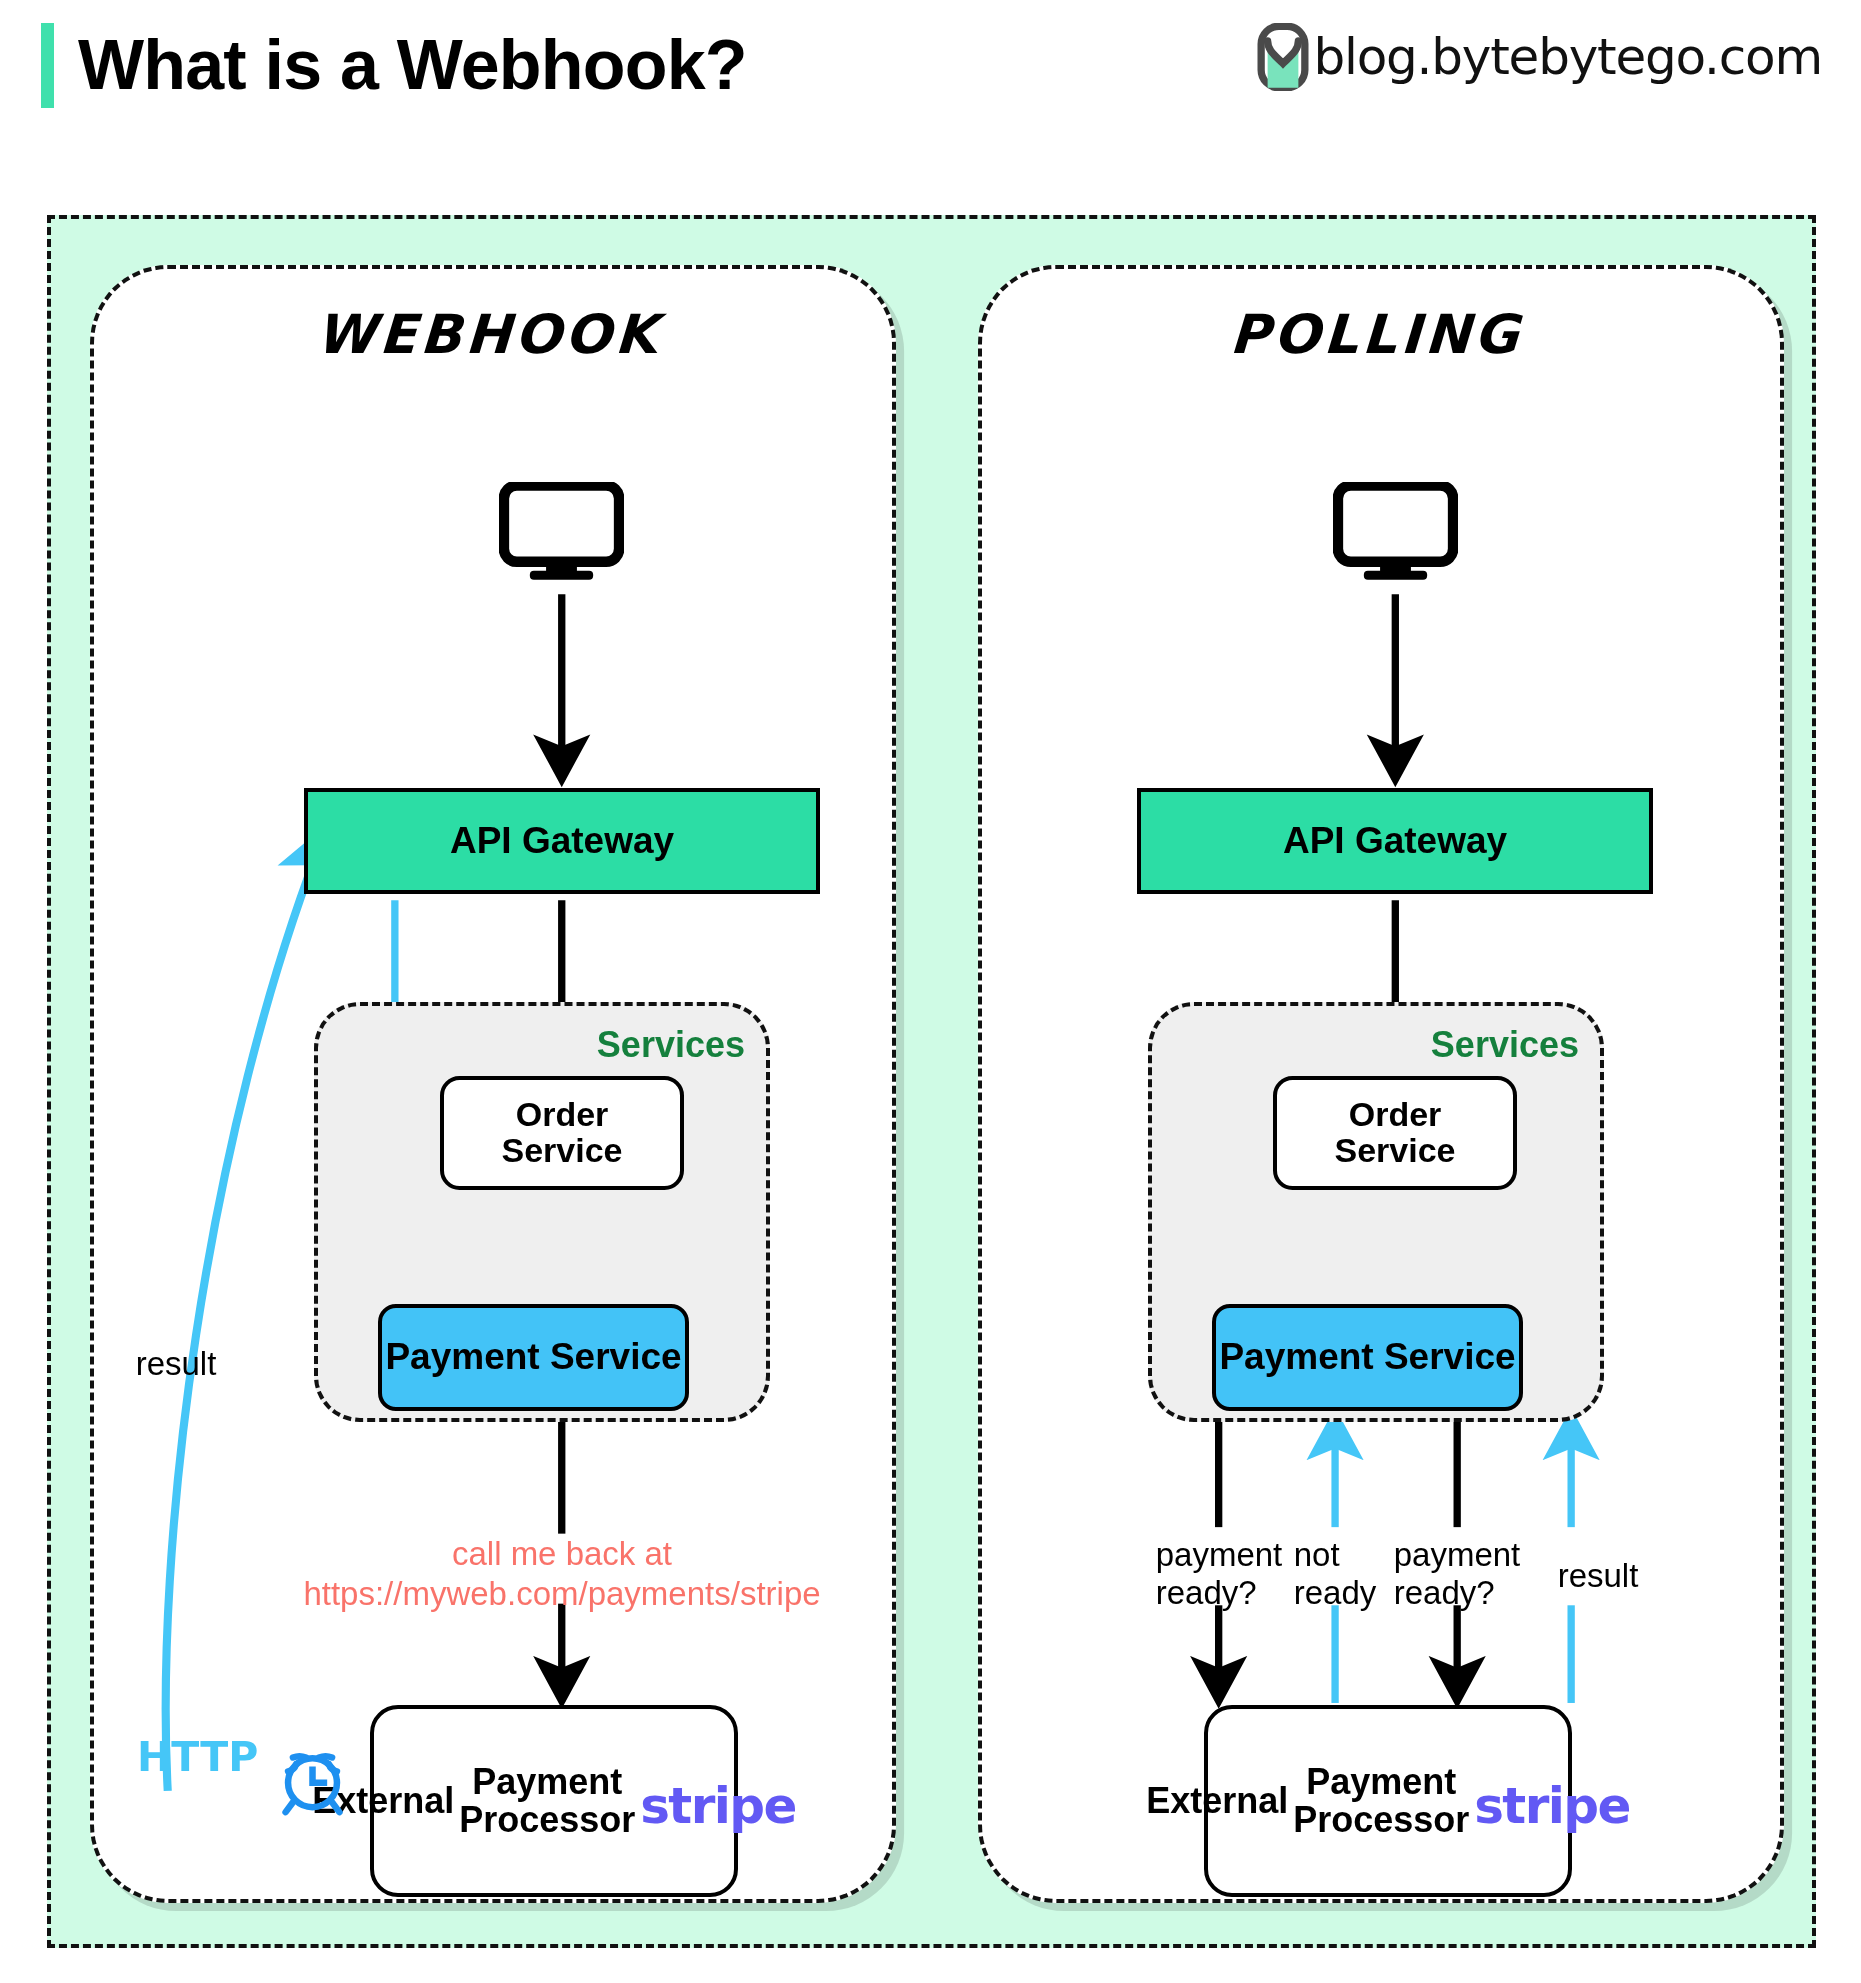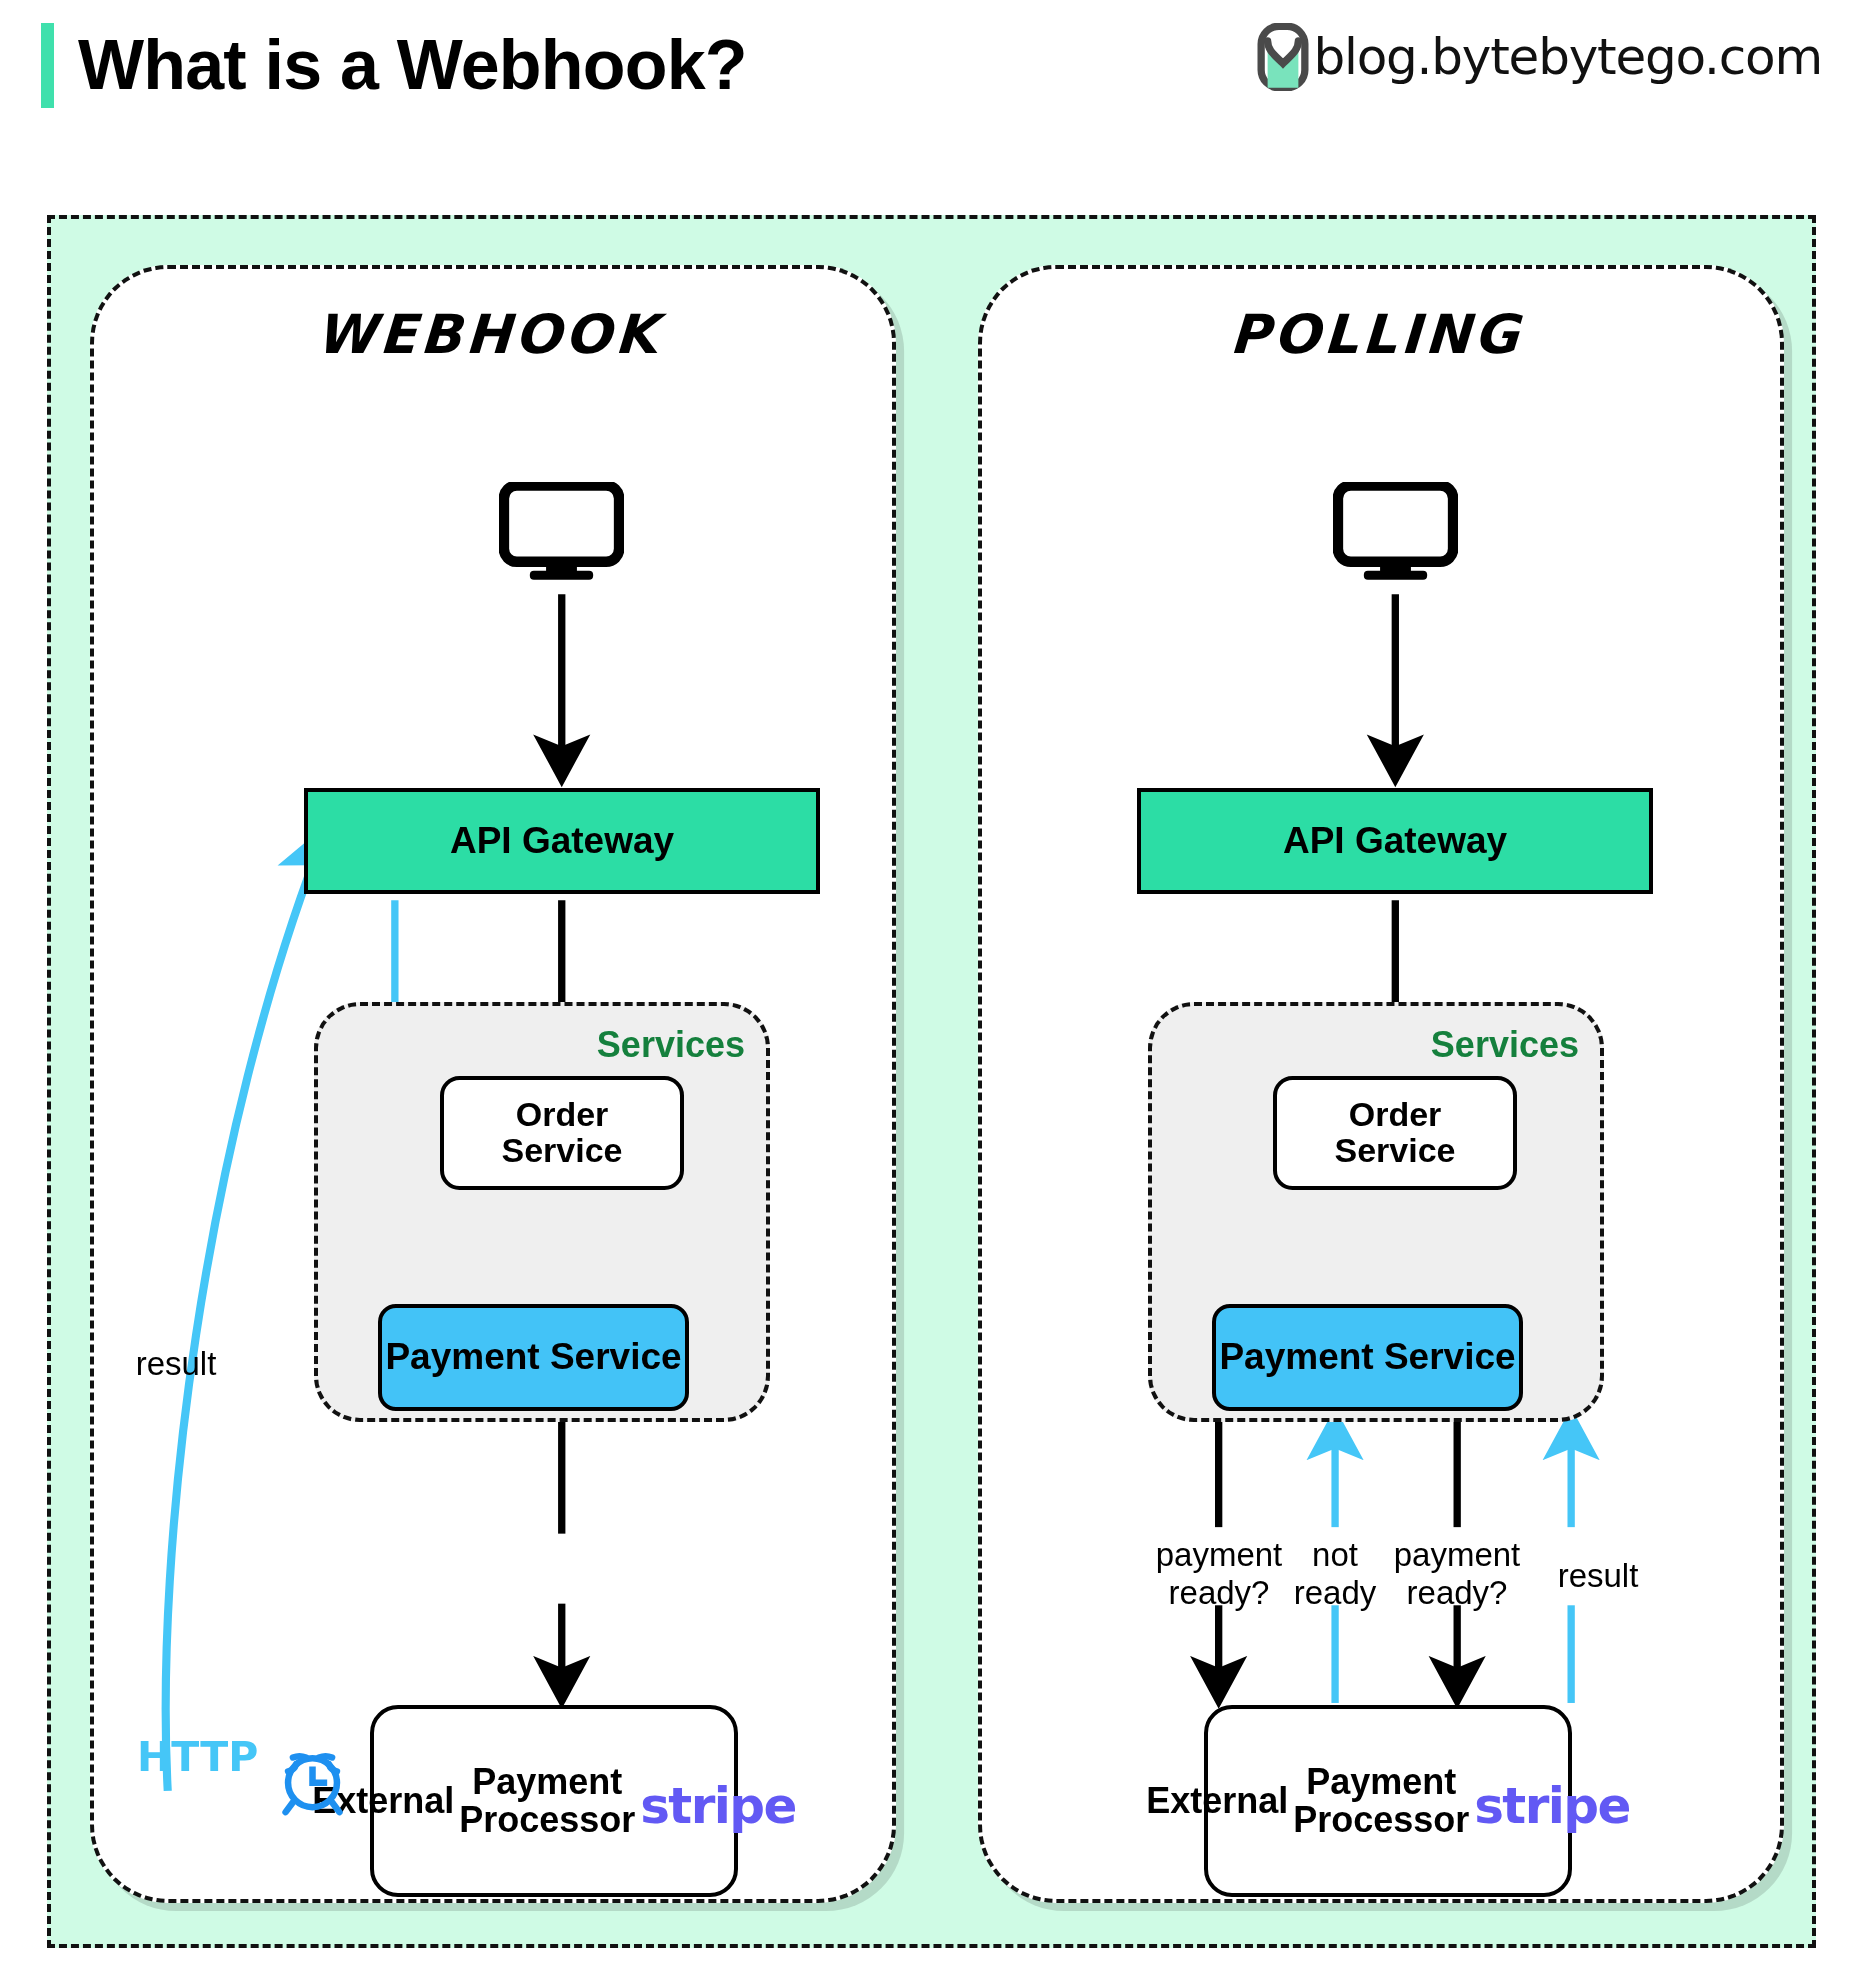--- a/index.html
+++ b/index.html
@@ -114,21 +114,21 @@
     font-size: 36px;
   }
   .stripe-logo {
     font-family: "DejaVu Sans", sans-serif;
     font-size: 50px; font-weight: bold; color: #6259F4;
     letter-spacing: -1.6px; margin-top: 10px;
   }
 
   
   .edge-label {
-    position: absolute; text-align: center;
+    position: absolute; text-align: left;
     font-size: 33px; color: #000; line-height: 1.16;
     white-space: pre-line;
   }
   .callback-label {
     position: absolute; text-align: center;
     font-size: 33px; color: #F9736A; line-height: 1.22;
     white-space: nowrap;
   }
   .http-label {
     position: absolute; font-size: 41px; font-weight: bold;
@@ -233,20 +233,24 @@
   </div>
 
   <div class="node order-service" style="left:440px; top:1076px; z-index:12; white-space:pre-line;">Order
 Service</div>
   <div class="node order-service" style="left:1273px; top:1076px; z-index:12; white-space:pre-line;">Order
 Service</div>
 
   <div class="node payment-service" style="left:378px; top:1304px; z-index:12;">Payment Service</div>
   <div class="node payment-service" style="left:1212px; top:1304px; z-index:12;">Payment Service</div>
 
+  <div class="callback-label" style="left:562px; top:1534px; transform:translateX(-50%); z-index:14;">
+    <div>call me back at</div>
+    <div>https://myweb.com/payments/stripe</div>
+  </div>
 
   <div class="edge-label" style="left:176px; top:1345px; transform:translateX(-50%); z-index:14;">result</div>
 
   <div class="http-label" style="left:137px; top:1733px; z-index:14;">HTTP</div>
   <svg class="clock-icon" style="left:275px; top:1742px; z-index:14;" viewBox="0 0 92 92">
     <circle cx="46" cy="50" r="30" fill="none" stroke="#1E90F0" stroke-width="8"></circle>
     <path d="M26 27 A13 13 0 0 1 16 36" fill="none" stroke="#1E90F0" stroke-width="8" stroke-linecap="round"></path>
     <path d="M66 27 A13 13 0 0 0 76 36" fill="none" stroke="#1E90F0" stroke-width="8" stroke-linecap="round"></path>
     <path d="M22 19 A16 11 0 0 1 38 19" fill="none" stroke="#1E90F0" stroke-width="8" stroke-linecap="round"></path>
     <path d="M54 19 A16 11 0 0 1 70 19" fill="none" stroke="#1E90F0" stroke-width="8" stroke-linecap="round"></path>

